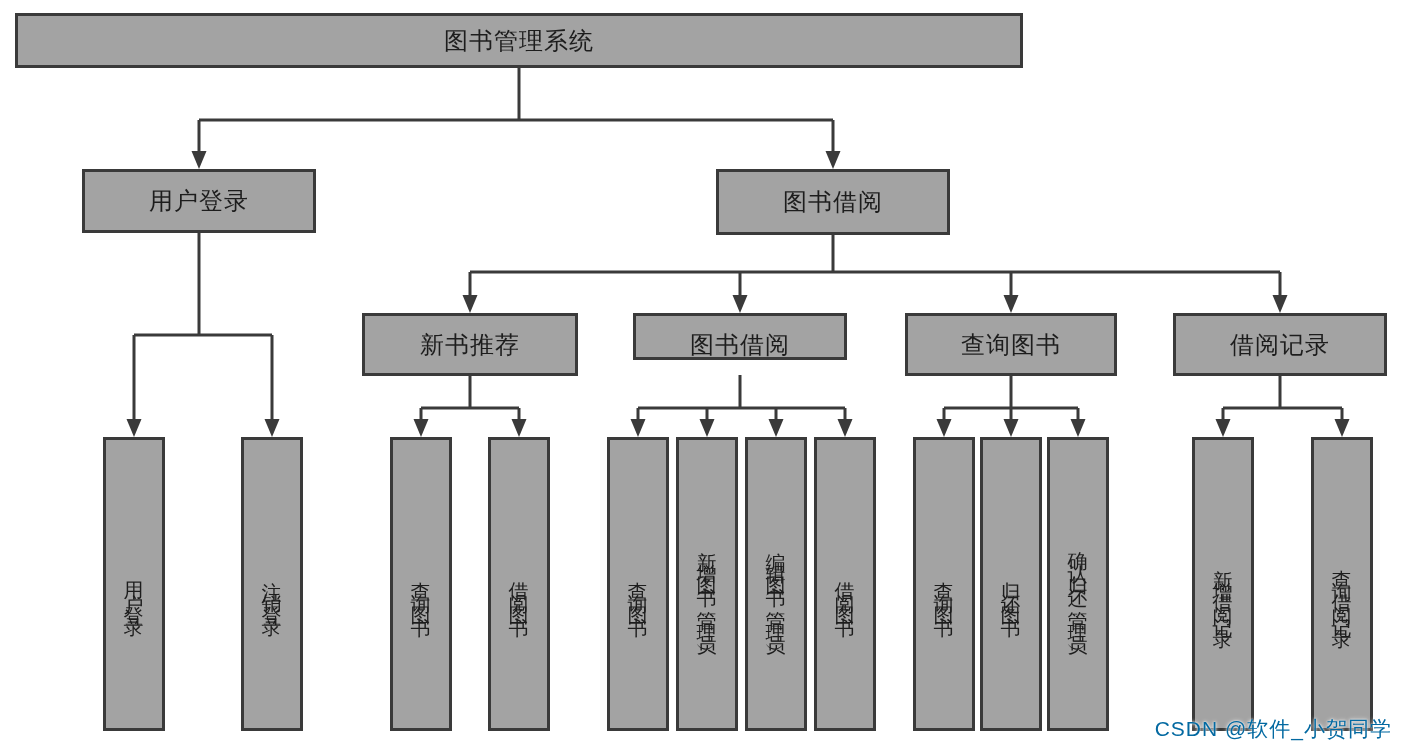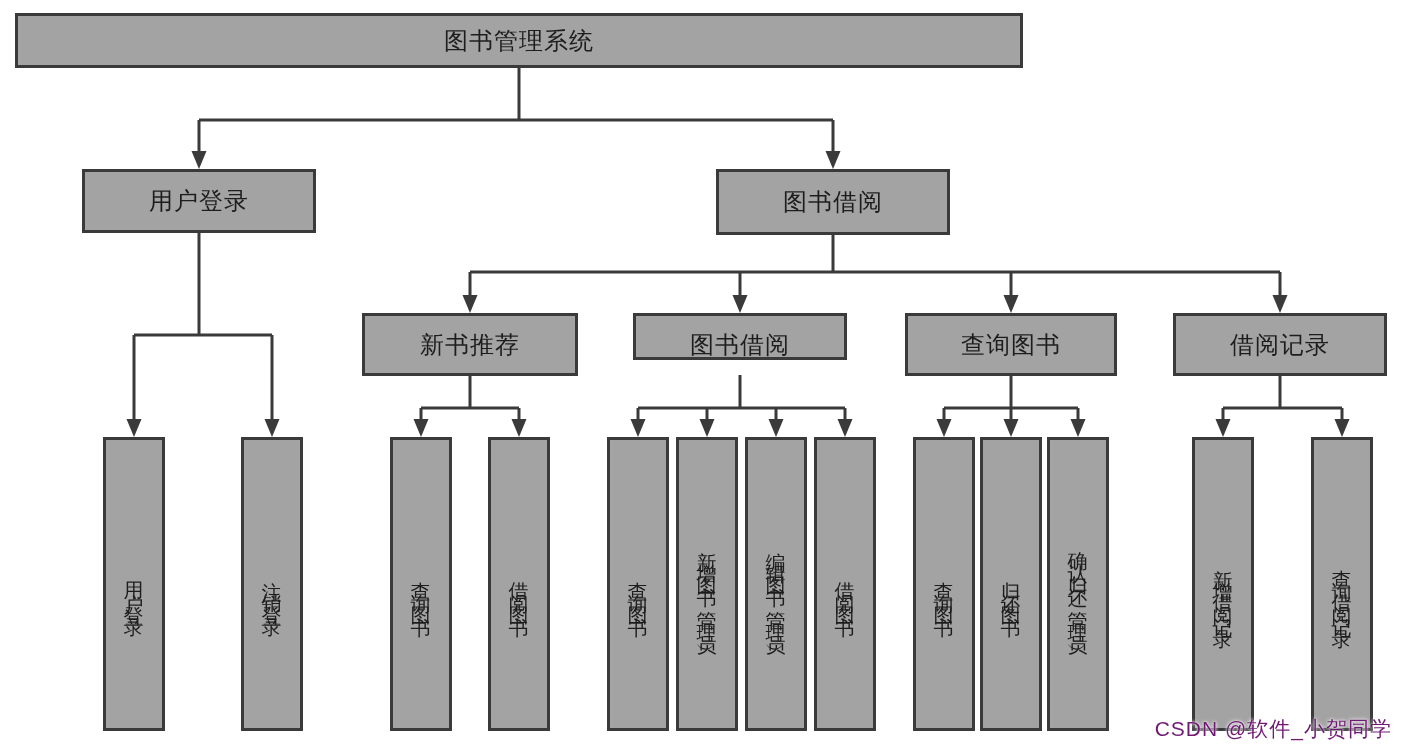--- a/index.html
+++ b/index.html
@@ -12,21 +12,21 @@
     position:absolute;background:#a3a3a3;border:3px solid #3a3a3a;box-sizing:border-box;
     display:flex;align-items:center;justify-content:center;z-index:2;
   }
   .node.h .label{font-size:24px;letter-spacing:1px;white-space:nowrap;line-height:1;}
   .node.v .label{
     writing-mode:vertical-rl;text-orientation:mixed;
     font-size:20px;letter-spacing:12px;line-height:1;margin-bottom:-12px;white-space:nowrap;
   }
   .watermark{
     position:absolute;right:13px;bottom:4px;z-index:6;
-    font-size:21px;letter-spacing:1px;color:#701a75;
+    font-size:21px;letter-spacing:1px;color:#0369a1;
     text-shadow:0 0 2px #fff,0 0 4px #fff;white-space:nowrap;
   }
 </style>
 </head>
 <body>
 
 <div class="canvas">
   <svg class="connectors" width="1405" height="747" viewBox="0 0 1405 747" xmlns="http://www.w3.org/2000/svg">
       <g>
         <path d="M 519 67 V 120 M 199 120 H 833 M 199 120 V 155 M 833 120 V 155" fill="none" stroke="#3a3a3a" stroke-width="3"></path>

